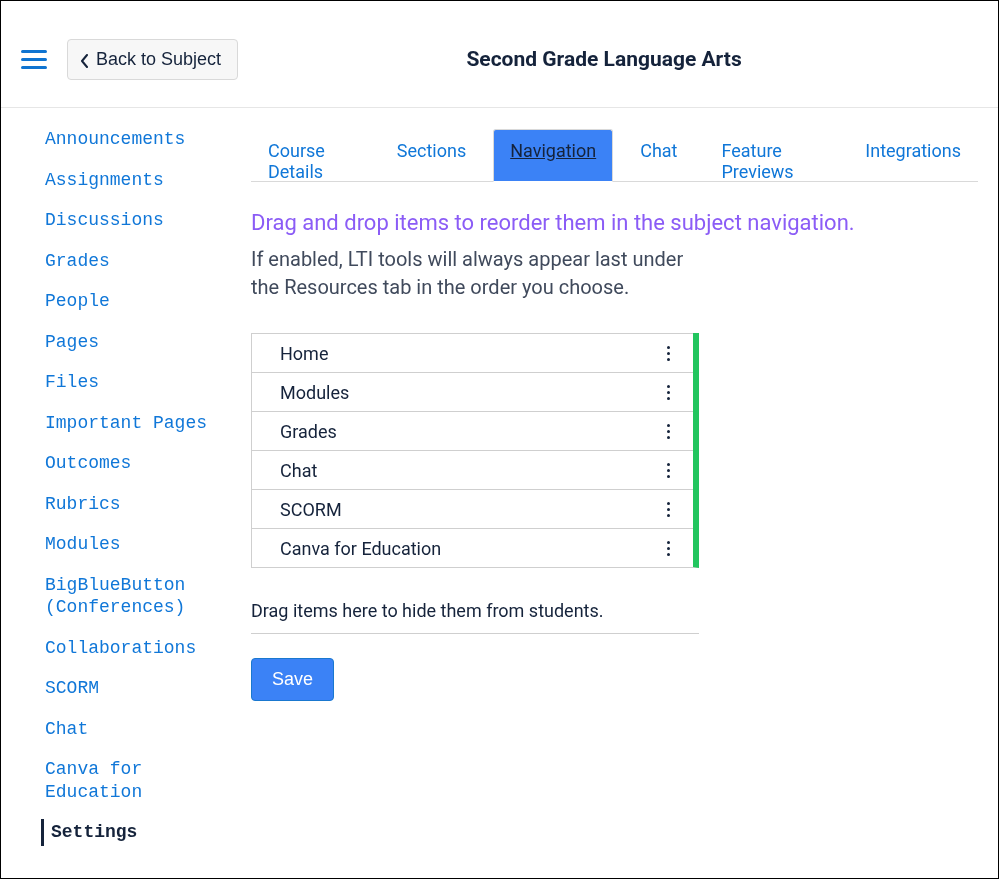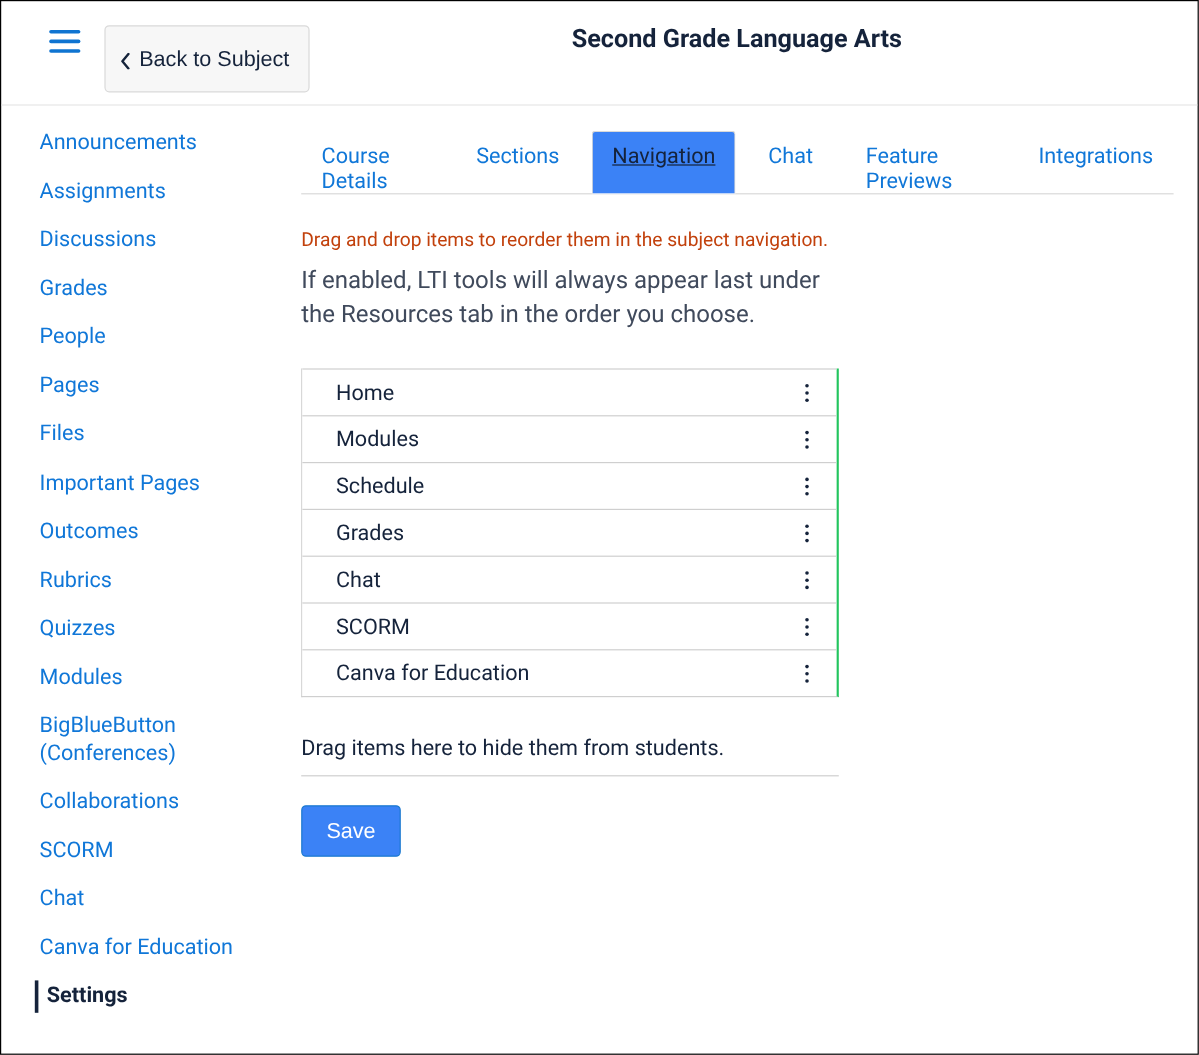--- a/index.html
+++ b/index.html
@@ -7,23 +7,24 @@
       font-family: -apple-system, BlinkMacSystemFont, "Segoe UI", Roboto, Helvetica, Arial, sans-serif;
       width: 999px;
       height: 879px;
       border: 1px solid #000;
       background: #fff;
       color: #15233b;
       position: relative;
     }
     .header {
       display: flex;
-      padding: 20px 28px 10px 40px;
+      align-items: center;
+      padding: 20px 28px 10px 20px;
       border-bottom: 1px solid #e6e6e6;
-      height: 87px;
+      height: 107px;
     }
     .hamburger {
       width: 26px;
       height: 26px;
       display: flex;
       flex-direction: column;
       justify-content: center;
       gap: 5px;
       cursor: pointer;
       margin-right: 20px;
@@ -57,26 +58,27 @@
       font-size: 21px;
       font-weight: 700;
       color: #15233b;
     }
     .layout {
       display: flex;
       padding-top: 20px;
     }
     .sidebar {
       width: 220px;
-      padding-left: 32px;
+      padding-left: 44px;
       padding-right: 8px;
       display: flex;
       flex-direction: column;
       gap: 18px;
       font-size: 18px;
+      font-family: Liberation Mono, monospace;
     }
     .sidebar-item {
       color: #1077d8;
       cursor: pointer;
       line-height: 1.25;
     }
     .sidebar-item.active {
       color: #15233b;
       font-weight: 700;
       position: relative;
@@ -113,35 +115,35 @@
     .tab.active {
       color: #15233b;
       text-decoration: underline;
       border: 1px solid #d9d9d9;
       border-bottom: 1px solid #fff;
       background: #3b82f6;
       border-radius: 3px 3px 0 0;
     }
     .instructions {
       margin-top: 28px;
-      font-size: 16px;
-      color: #c2410c;
+      font-size: 22px;
+      color: #8b5cf6;
     }
     .sub-instructions {
       margin-top: 10px;
       font-size: 20px;
       color: #404a5c;
       max-width: 440px;
       line-height: 1.4;
     }
     .nav-list {
       margin-top: 32px;
       width: 448px;
       border-left: 1px solid #cfcfcf;
-      border-right: 2px solid #22c55e;
+      border-right: 6px solid #22c55e;
       border-bottom: 1px solid #cfcfcf;
     }
     .nav-item {
       display: flex;
       align-items: center;
       justify-content: space-between;
       border-top: 1px solid #cfcfcf;
       padding: 8px 16px 8px 28px;
       font-size: 18px;
       color: #15233b;
@@ -208,21 +210,20 @@
       <div class="sidebar-item">Announcements</div>
       <div class="sidebar-item">Assignments</div>
       <div class="sidebar-item">Discussions</div>
       <div class="sidebar-item">Grades</div>
       <div class="sidebar-item">People</div>
       <div class="sidebar-item">Pages</div>
       <div class="sidebar-item">Files</div>
       <div class="sidebar-item">Important Pages</div>
       <div class="sidebar-item">Outcomes</div>
       <div class="sidebar-item">Rubrics</div>
-      <div class="sidebar-item">Quizzes</div>
       <div class="sidebar-item">Modules</div>
       <div class="sidebar-item">BigBlueButton (Conferences)</div>
       <div class="sidebar-item">Collaborations</div>
       <div class="sidebar-item">SCORM</div>
       <div class="sidebar-item">Chat</div>
       <div class="sidebar-item">Canva for Education</div>
       <div class="sidebar-item active">Settings</div>
     </nav>
 
   <main class="main">
@@ -249,28 +250,20 @@
         </div>
         <div class="nav-item">
           <span>Modules</span>
           <div class="kebab">
             <span></span>
             <span></span>
             <span></span>
           </div>
         </div>
         <div class="nav-item">
-          <span>Schedule</span>
-          <div class="kebab">
-            <span></span>
-            <span></span>
-            <span></span>
-          </div>
-        </div>
-        <div class="nav-item">
           <span>Grades</span>
           <div class="kebab">
             <span></span>
             <span></span>
             <span></span>
           </div>
         </div>
         <div class="nav-item">
           <span>Chat</span>
           <div class="kebab">

